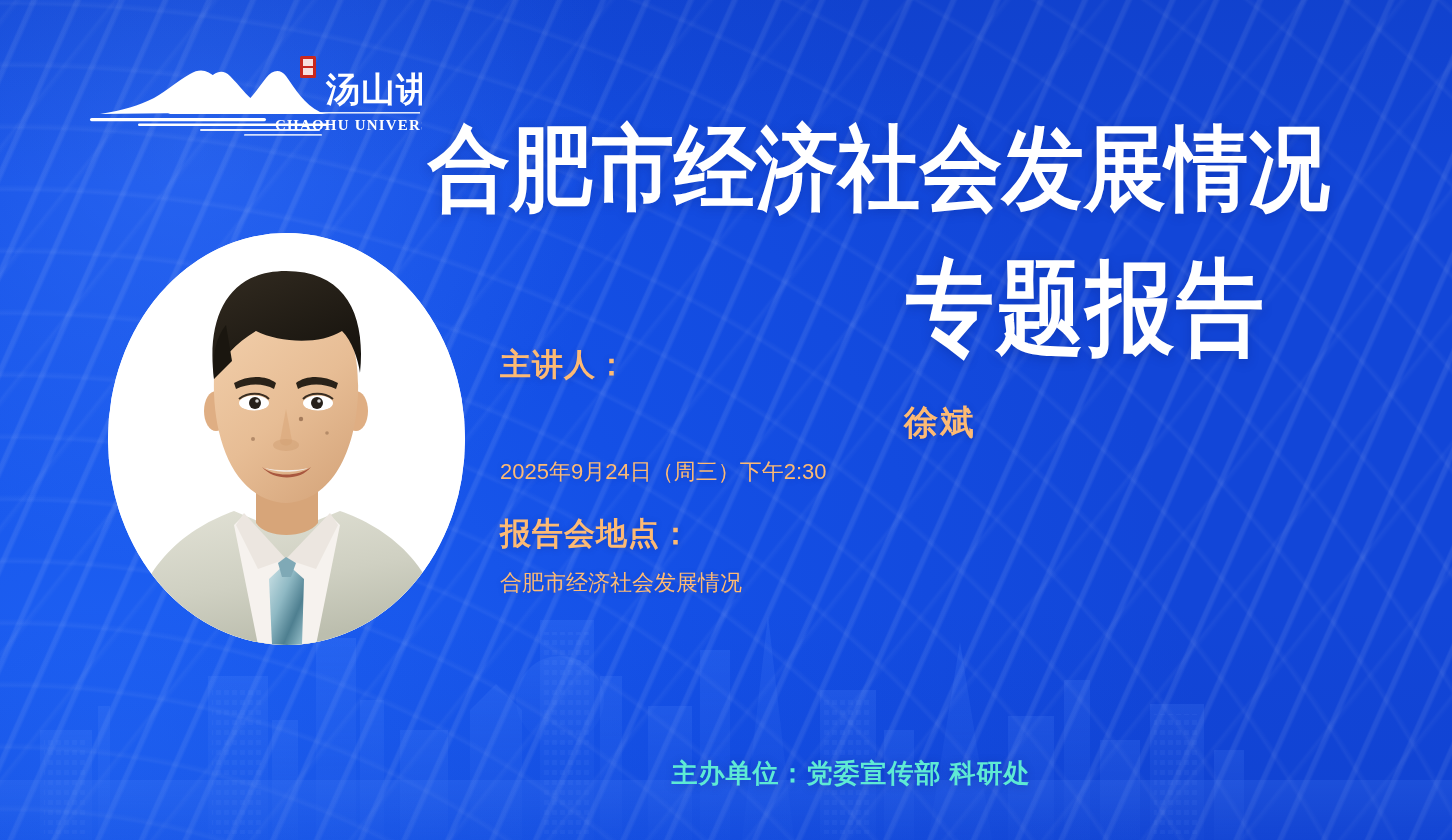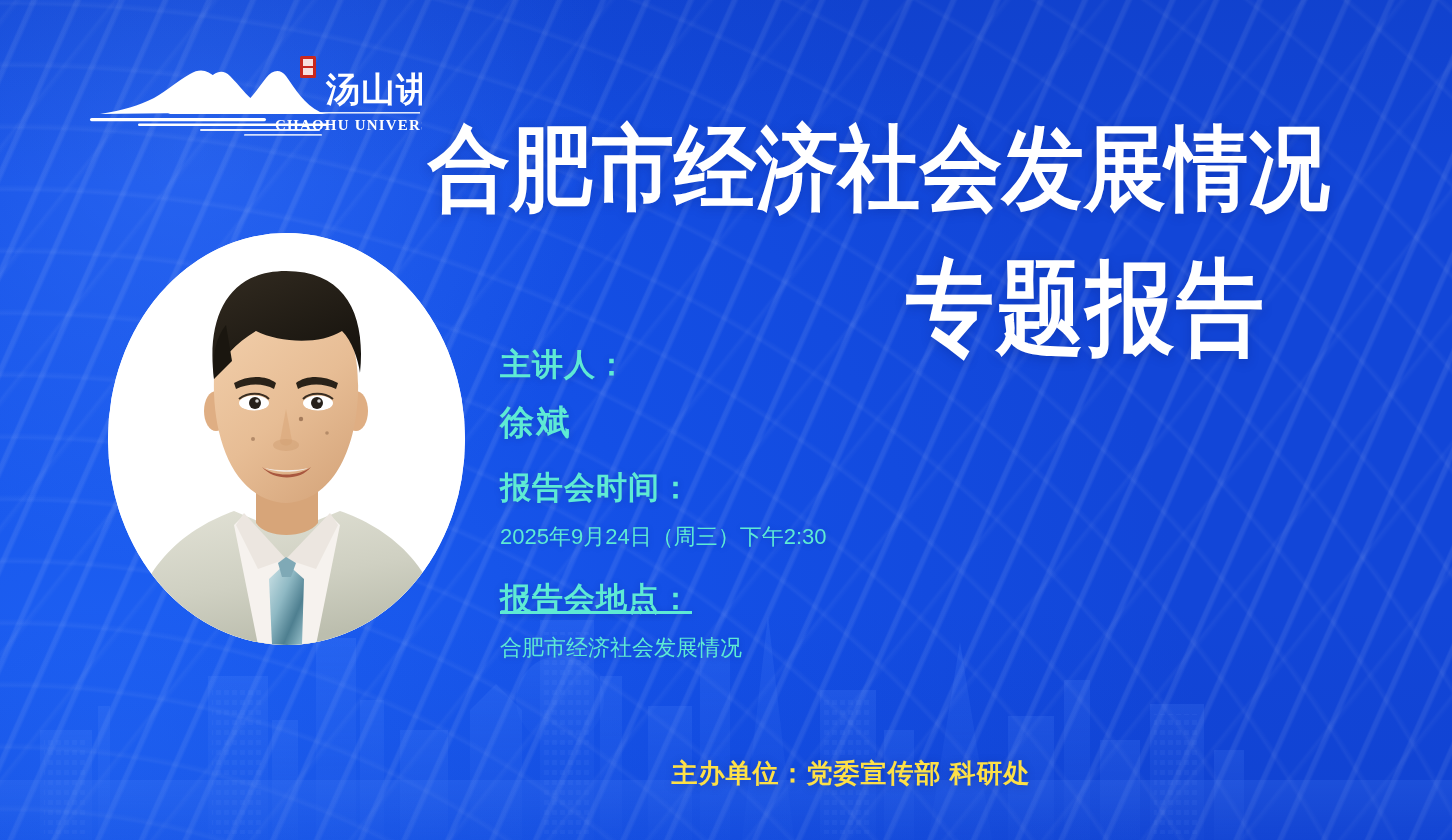--- a/index.html
+++ b/index.html
@@ -102,47 +102,47 @@
     font-size:88px; line-height:96px;
     font-weight:bold; color:#ffffff;
     transform:scaleY(1.16);
     transform-origin:left top;
     text-shadow:0 2px 10px rgba(6,30,120,.28);
     white-space:nowrap;
     letter-spacing:2px;
   }
 
   
-  .info { position:absolute; left:500px; top:345px; width:880px; color:#5eead4; }
+  .info { position:absolute; left:500px; top:345px; width:880px; color:#fdba74; }
   .lbl {
     font-size:31px; font-weight:bold; line-height:40px;
     letter-spacing:1px;
     text-shadow:0 1px 6px rgba(6,30,120,.25);
   }
-  .row-speaker { display:flex; align-items:baseline; margin-top:16px; }
+  .row-speaker { display:flex; align-items:baseline; margin-top:16px;justify-content:center; }
   .speaker-name {
     font-size:34px; font-weight:bold; line-height:42px; letter-spacing:2px;
     text-shadow:0 1px 6px rgba(6,30,120,.25);
   }
   .speaker-title {
     font-size:23px; font-weight:bold; line-height:42px; margin-left:16px; letter-spacing:.5px;
     text-shadow:0 1px 6px rgba(6,30,120,.25);
   }
   .lbl-time { margin-top:25px; }
   .val {
     font-size:22px; line-height:40px; font-weight:normal; margin-top:9px;
     letter-spacing:0px;
     text-shadow:0 1px 6px rgba(6,30,120,.2);
   }
-  .lbl-place { margin-top:22px;text-decoration:underline; }
+  .lbl-place { margin-top:22px; }
 
   
   .footer {
     position:absolute; left:0; top:756px; width:1452px;
-    text-align:center; color:#fde047;
+    text-align:center; color:#5eead4;
     font-size:26px; font-weight:bold; letter-spacing:1px;
     text-shadow:0 1px 8px rgba(6,30,120,.3);
   }
   .footer span { margin-left:250px; }
 </style>
 </head>
 <body>
 
 <div class="poster">
 
@@ -307,21 +307,20 @@
   <div class="title-wrap">
     <div class="title-line1">合肥市经济社会发展情况</div>
     <div class="title-line2">专题报告</div>
   </div>
 
   <div class="info">
     <div class="lbl">主讲人：</div>
     <div class="row-speaker">
       <span class="speaker-name">徐斌</span>
     </div>
-    <div class="lbl lbl-time">报告会时间：</div>
     <div class="val">2025年9月24日（周三）下午2:30</div>
     <div class="lbl lbl-place">报告会地点：</div>
     <div class="val">合肥市经济社会发展情况</div>
   </div>
 
   <div class="footer">
     <span>主办单位：党委宣传部  科研处</span>
   </div>
 
 </div>

